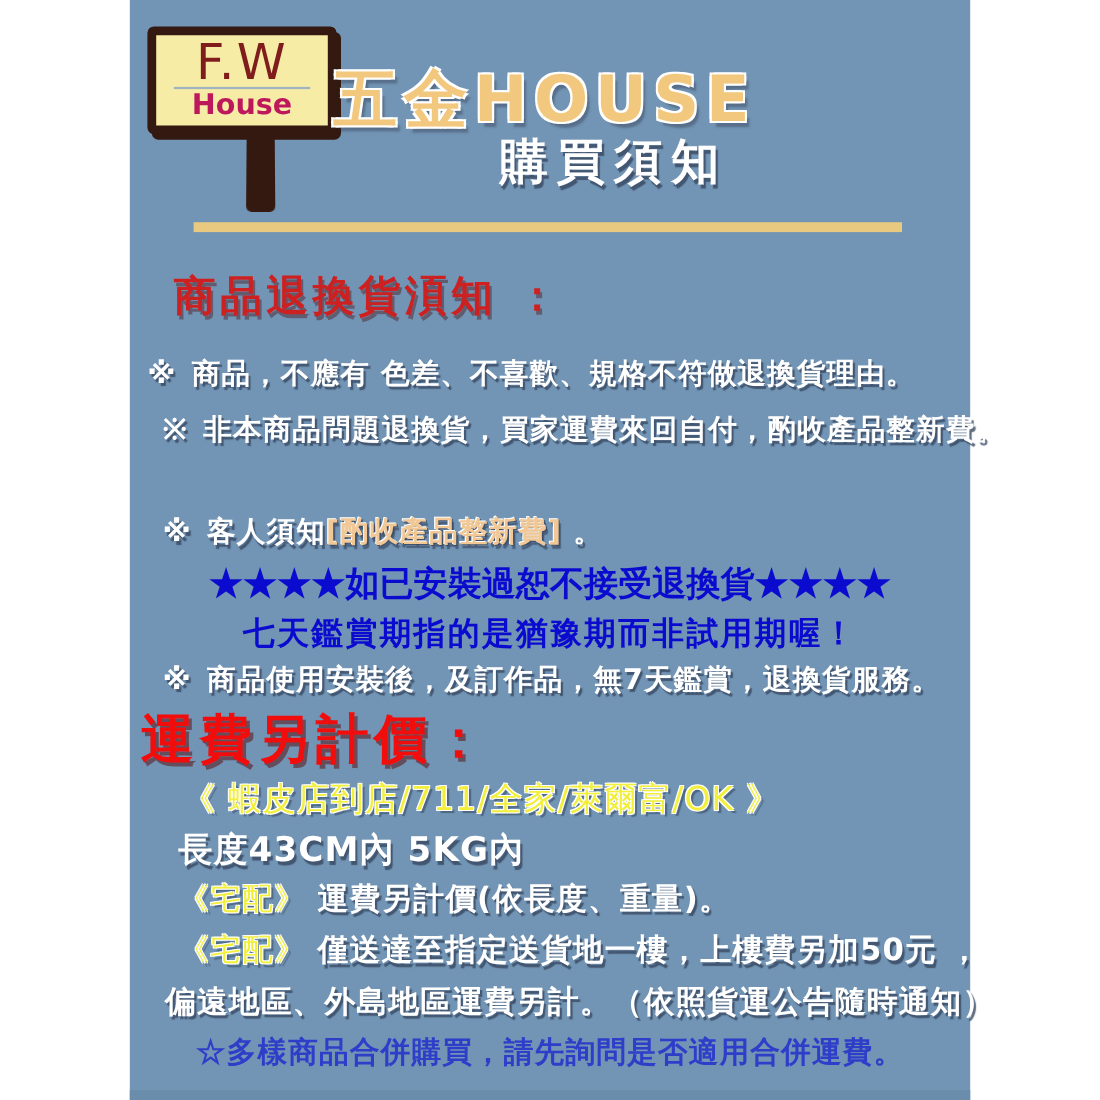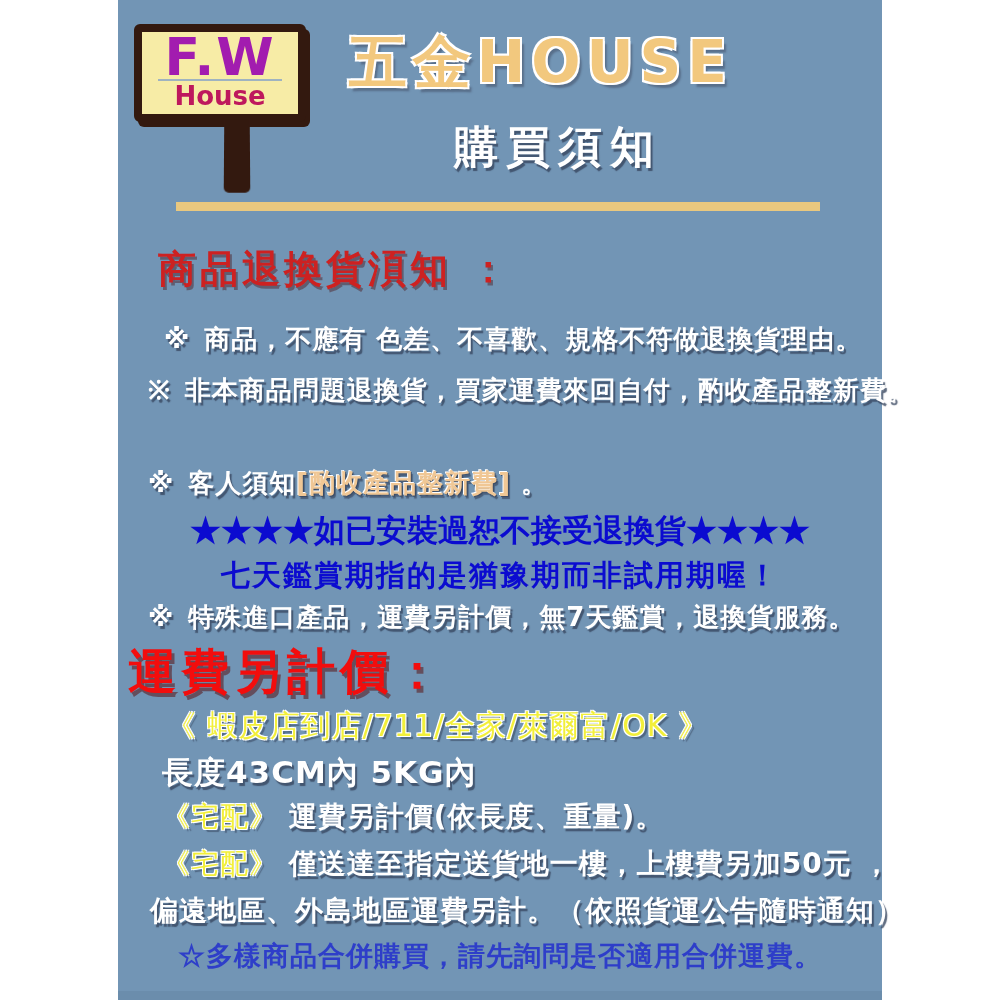--- a/index.html
+++ b/index.html
@@ -5,28 +5,28 @@
   html,body{margin:0;padding:0;}
   .page{position:relative;width:1000px;height:1000px;background:#ffffff;overflow:hidden;
         font-family:"DejaVu Sans","Liberation Sans",sans-serif;}
   .panel{position:absolute;left:118px;top:0;width:764px;height:1000px;background:#7295b5;}
   .bottom-strip{position:absolute;left:0;bottom:0;width:100%;height:9px;background:#6b8dac;}
 
   
   .sign{position:absolute;left:16px;top:24px;width:156px;height:82px;background:#f7eca6;
         border:8px solid #33190f;border-radius:6px;display:flex;flex-direction:column;
         align-items:center;justify-content:center;box-shadow:4px 5px 0 #33190f;}
-  .sign-fw{color:#a21caf;font-weight:bold;font-size:52px;line-height:40px;letter-spacing:2px;}
+  .sign-fw{color:#7f1d1d;font-weight:normal;font-size:45px;line-height:40px;letter-spacing:2px;}
   .sign-rule{width:80%;height:2px;background:#9fb3c0;margin:2px 0 1px 0;}
   .sign-house{color:#be185d;font-weight:bold;font-size:26px;line-height:28px;text-align:right;}
   .pole{position:absolute;left:106px;top:118px;width:26px;height:74px;background:#33190f;
         transform:perspective(120px) rotateX(4deg);border-radius:0 0 5px 5px;}
 
   
-  .title{position:absolute;left:185px;top:24px;width:430px;text-align:right;
+  .title{position:absolute;left:185px;top:52px;width:430px;text-align:left;
          font-size:58px;font-weight:bold;letter-spacing:6px;color:#f2c87e;
          text-shadow:-2px -2px 0 #fff,2px -2px 0 #fff,-2px 2px 0 #fff,2px 2px 0 #fff,4px 5px 2px rgba(40,40,60,.35);}
   .subtitle{position:absolute;left:240px;top:118px;width:400px;text-align:center;
             font-size:44px;font-weight:bold;letter-spacing:8px;color:#ffffff;
             text-shadow:2px 3px 1px rgba(55,70,95,.8);}
   .divider{position:absolute;left:58px;top:202px;width:644px;height:9px;background:#e9c87f;}
 
   
   .line{position:absolute;white-space:nowrap;}
   .pop-white{color:#ffffff;font-weight:bold;font-size:26px;letter-spacing:1px;
@@ -57,35 +57,35 @@
       <div class="sign-house">House</div>
     </div>
     <div class="pole"></div>
 
     <div class="title">五金HOUSE</div>
     <div class="subtitle">購買須知</div>
     <div class="divider"></div>
 
     <div class="line red-heading" style="left:40px;top:244px;">商品退換貨湏知 ：</div>
 
-    <div class="line pop-white" style="left:46px;top:322px;">
+    <div class="line pop-white" style="left:16px;top:322px;">
       <span class="marker">※</span><span>商品，不應有 色差、不喜歡、規格不符做退換貨理由。</span>
     </div>
     <div class="line pop-white" style="left:30px;top:371px;font-family:Liberation Serif, serif;">
       <span class="marker">※</span><span>非本商品問題退換貨，買家運費來回自付，酌收產品整新費。</span>
     </div>
     <div class="line pop-white" style="left:30px;top:466px;">
       <span class="marker">※</span><span>客人須知</span><span class="tan-hl">[酌收產品整新費]</span><span> 。</span>
     </div>
 
     <div class="line blue-note center" style="top:510px;font-size:31px;">★★★★如已安裝過恕不接受退換貨★★★★</div>
     <div class="line blue-note center" style="top:556px;font-size:29px;letter-spacing:2px;">七天鑑賞期指的是猶豫期而非試用期喔！</div>
 
     <div class="line pop-white" style="left:30px;top:600px;">
-      <span class="marker">※</span><span>特殊進口產品，運費另計價，無7天鑑賞，退換貨服務。</span>
+      <span class="marker">※</span><span>商品使用安裝後，及訂作品，無7天鑑賞，退換貨服務。</span>
     </div>
 
     <div class="line logistics-red" style="left:10px;top:640px;">運費另計價：</div>
 
     <div class="line yellow" style="left:48px;top:706px;font-size:30px;">《 蝦皮店到店/711/全家/萊爾富/OK 》</div>
     <div class="line pop-white" style="left:44px;top:752px;font-size:31px;">長度43CM內 5KG內</div>
 
     <div class="line pop-white" style="left:44px;top:798px;font-size:28px;">
       <span class="yellow" style="font-size:28px;">《宅配》</span><span> 運費另計價(依長度、重量)。</span>
     </div>

